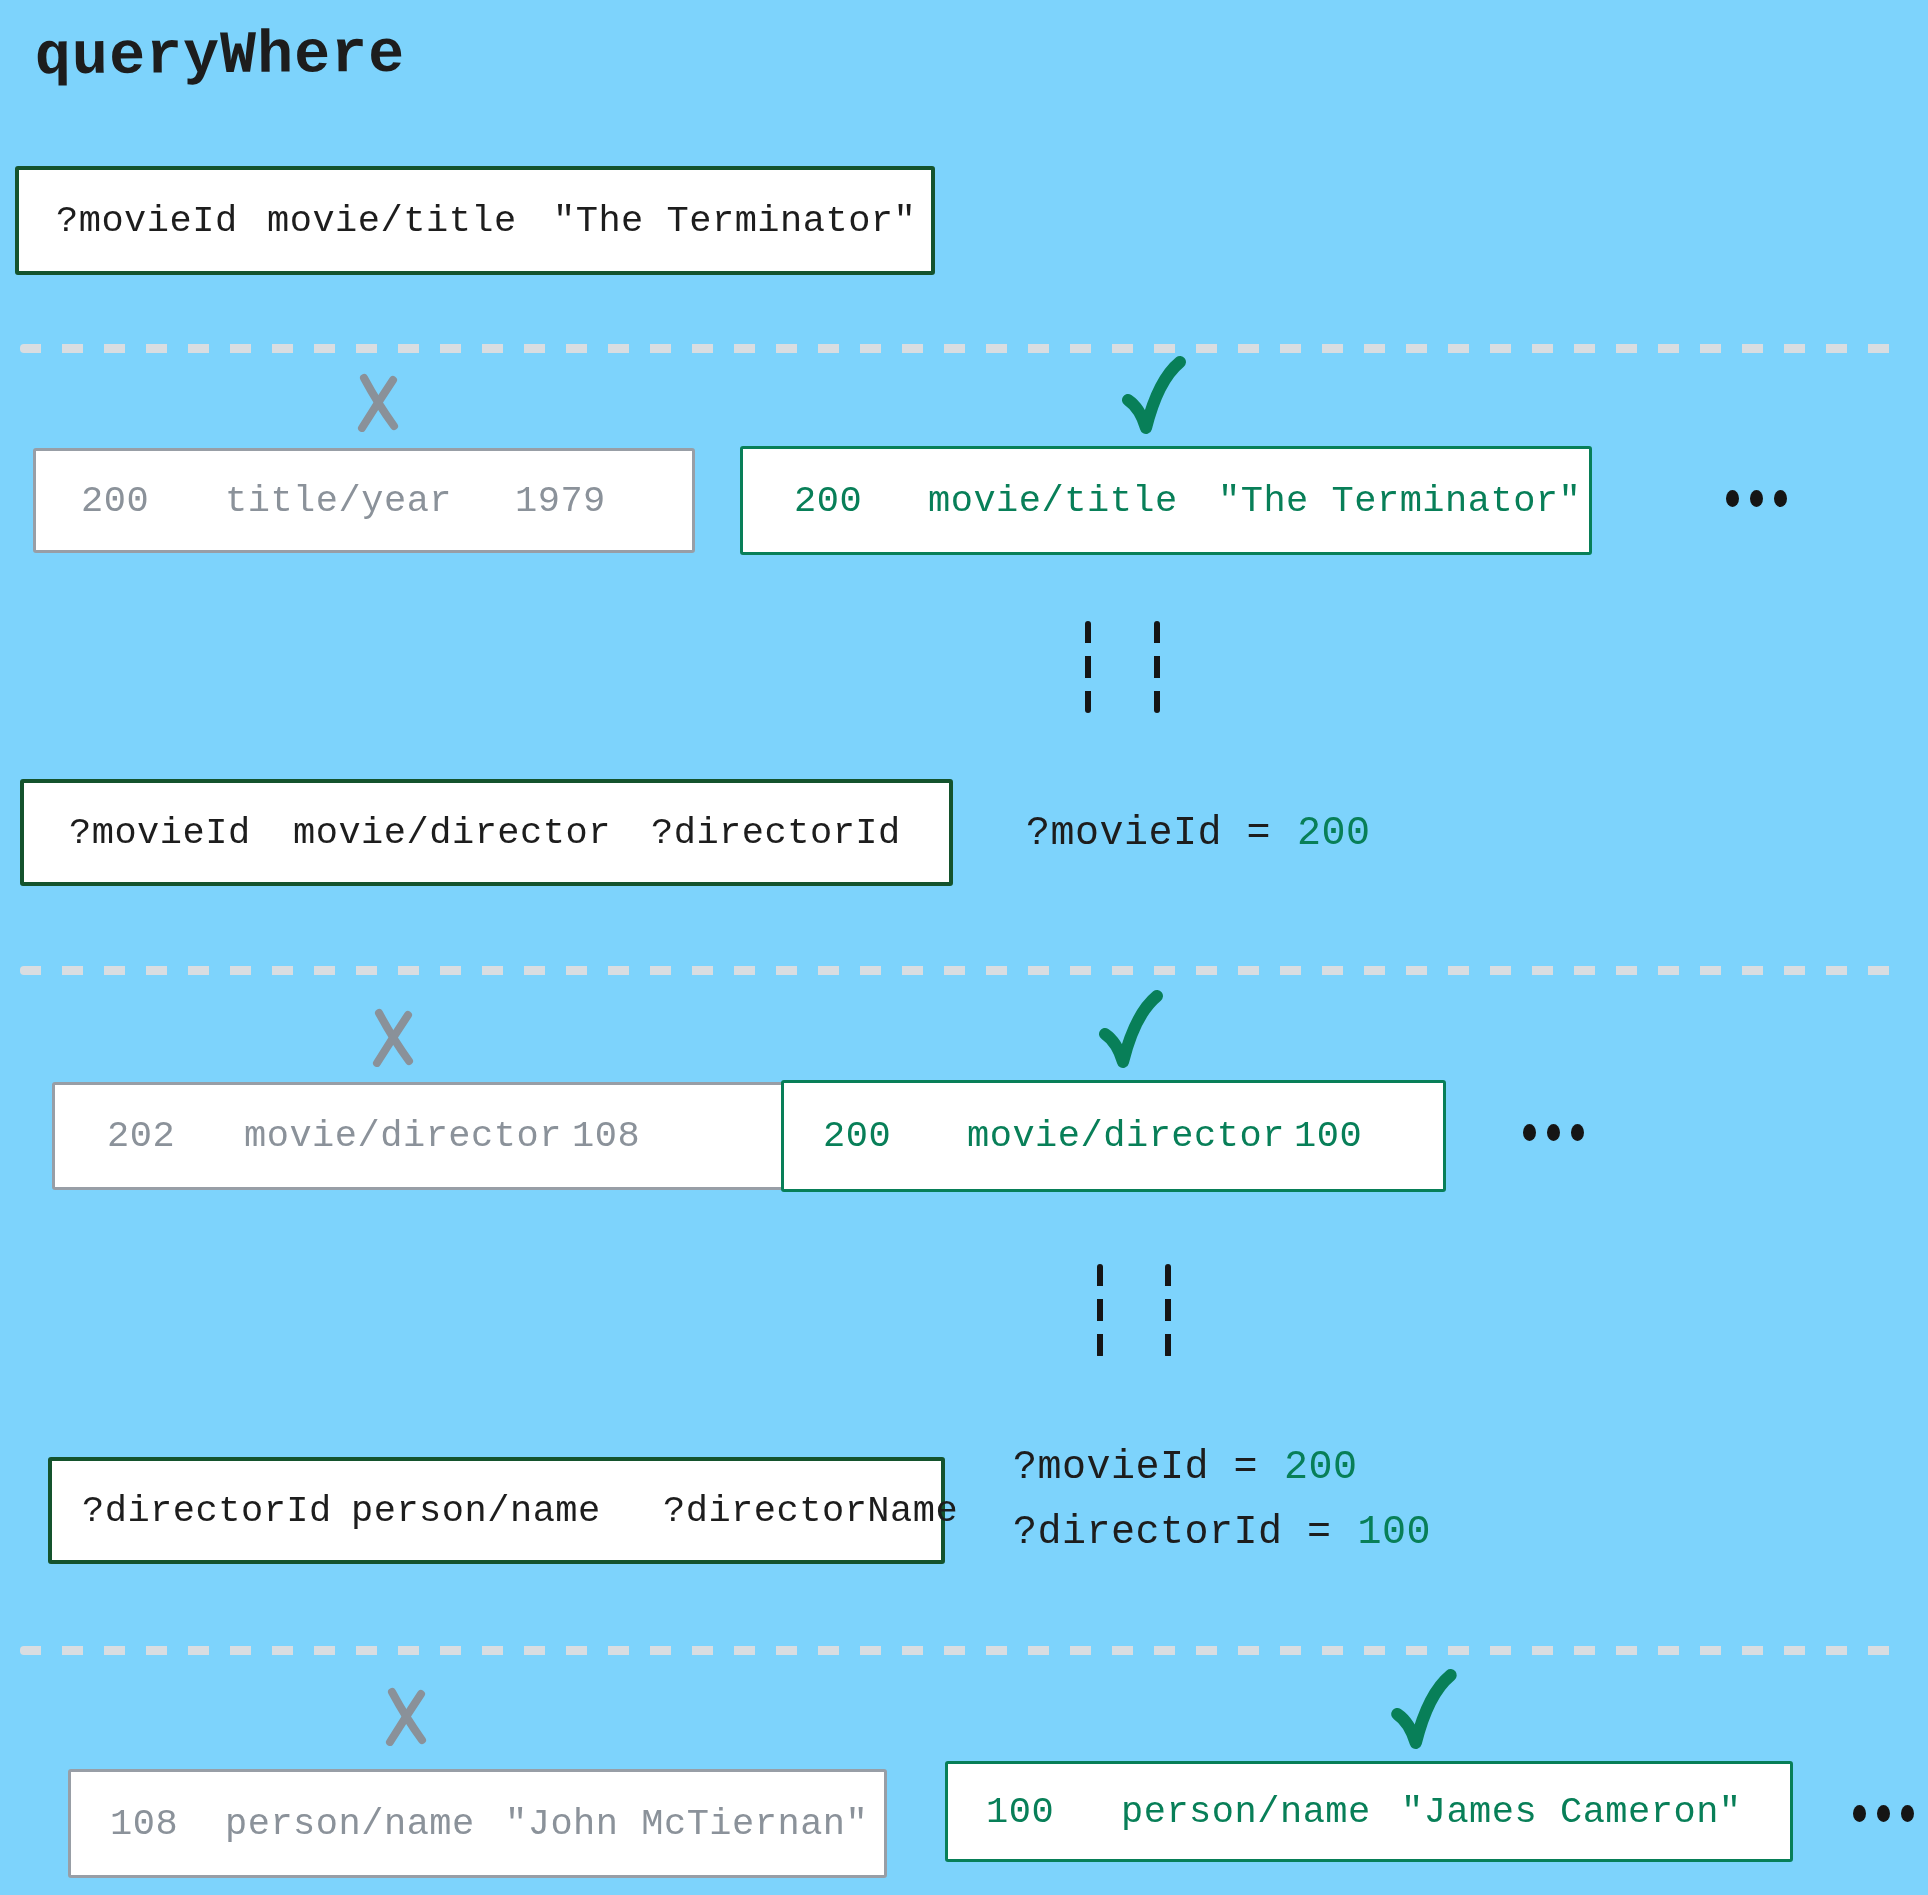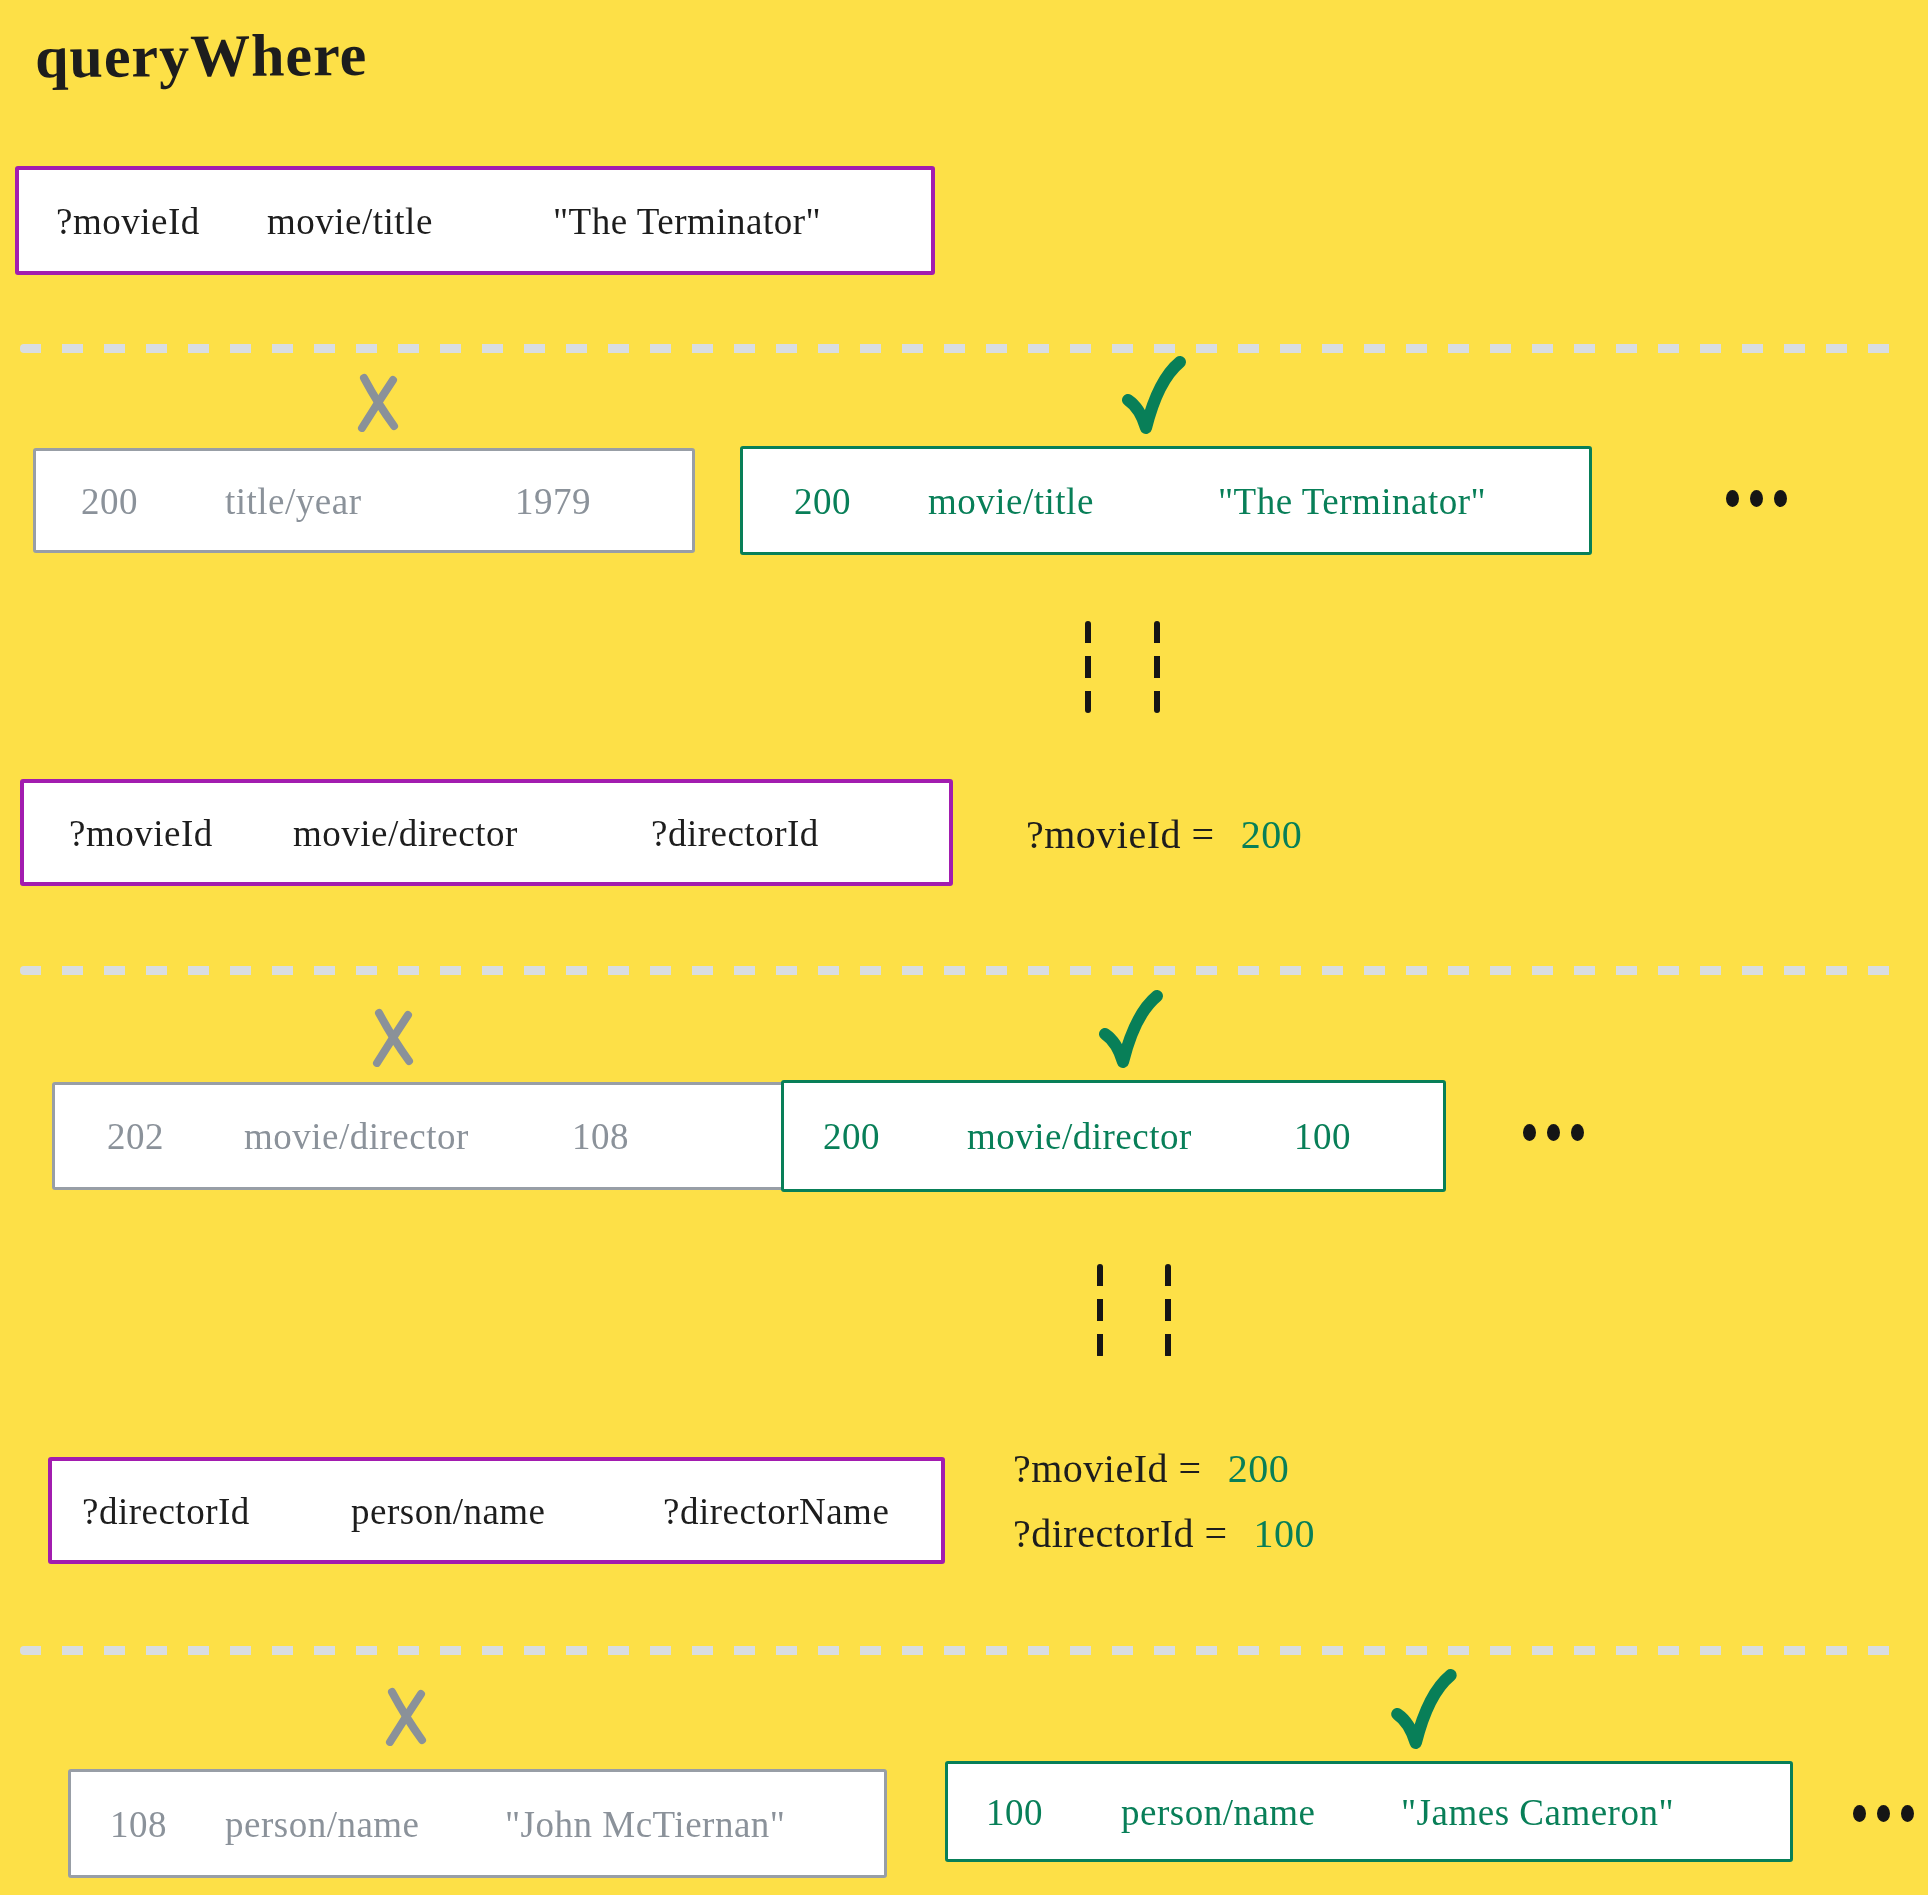--- a/index.html
+++ b/index.html
@@ -1,36 +1,36 @@
 <!DOCTYPE html>
 <html><head>
 <meta charset="utf-8">
 <style>
   html,body{margin:0;padding:0;background:#ffffff;}
   #stage{
     position:relative;
     width:1928px;height:1895px;
-    background:#fde047;
-    font-family:Liberation Serif, serif;
+    background:#7dd3fc;
+    font-family:Liberation Mono, monospace;
     overflow:hidden;
   }
   .title{
     position:absolute;left:35px;top:22px;
     font-size:60px;font-weight:bold;color:#1d1d1d;
     letter-spacing:1px;
     transform:rotate(-0.4deg);
   }
   
   .tbox{
     position:absolute;
     background:#ffffff;
     border-radius:3px;
     box-sizing:border-box;
   }
-  .tbox.black{border:4px solid #a21caf;}
+  .tbox.black{border:4px solid #14532d;}
   .tbox.gray{border:3px solid #989ea6;}
   .tbox.green{border:3px solid #087f58;}
   .cell{
     position:absolute;top:50%;transform:translateY(-50%);
     font-size:37px;white-space:nowrap;
     letter-spacing:0.5px;
   }
   .tbox.black .cell{color:#1d1d1d;}
   .tbox.gray  .cell{color:#8b929a;}
   .tbox.green .cell{color:#087f58;}

